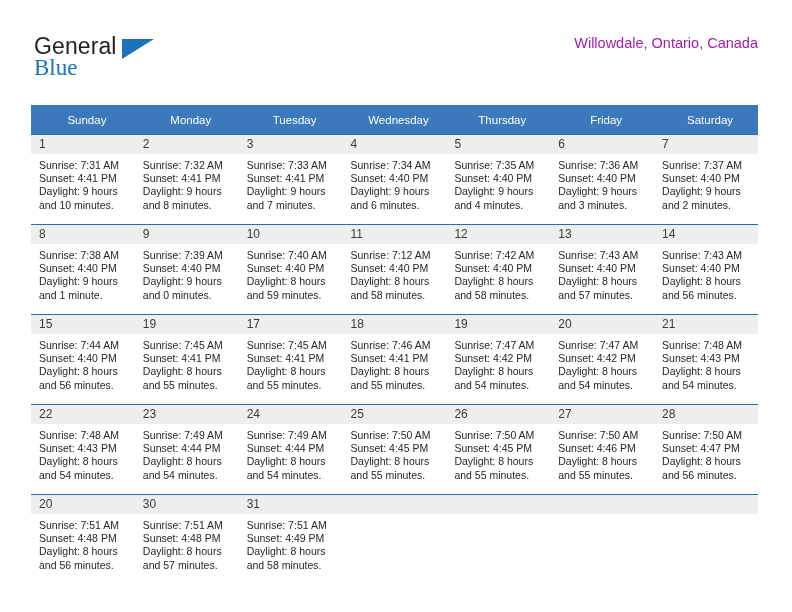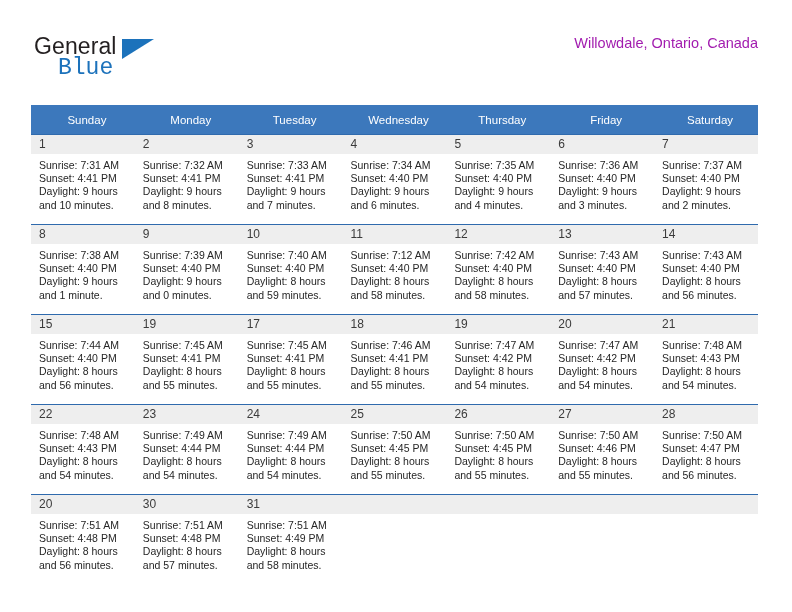--- a/index.html
+++ b/index.html
@@ -44,23 +44,22 @@
     letter-spacing: 0.1px;
     line-height: 26px;
     display: block;
     font-family: "Liberation Sans", sans-serif;
   }
   .logo-blue {
     font-size: 23px;
     color: #1c72bb;
     line-height: 24px;
     display: block;
-    margin-left: 24px;
     margin-top: -3px;
-    font-family: Liberation Mono, monospace;
+    font-family: Liberation Serif, serif;
   }
   .logo-triangle {
     position: absolute;
     left: 88px;
     top: 6px;
     width: 0;
     height: 0;
     border-left: 32px solid #1c72bb;
     border-bottom: 20px solid transparent;
   }

